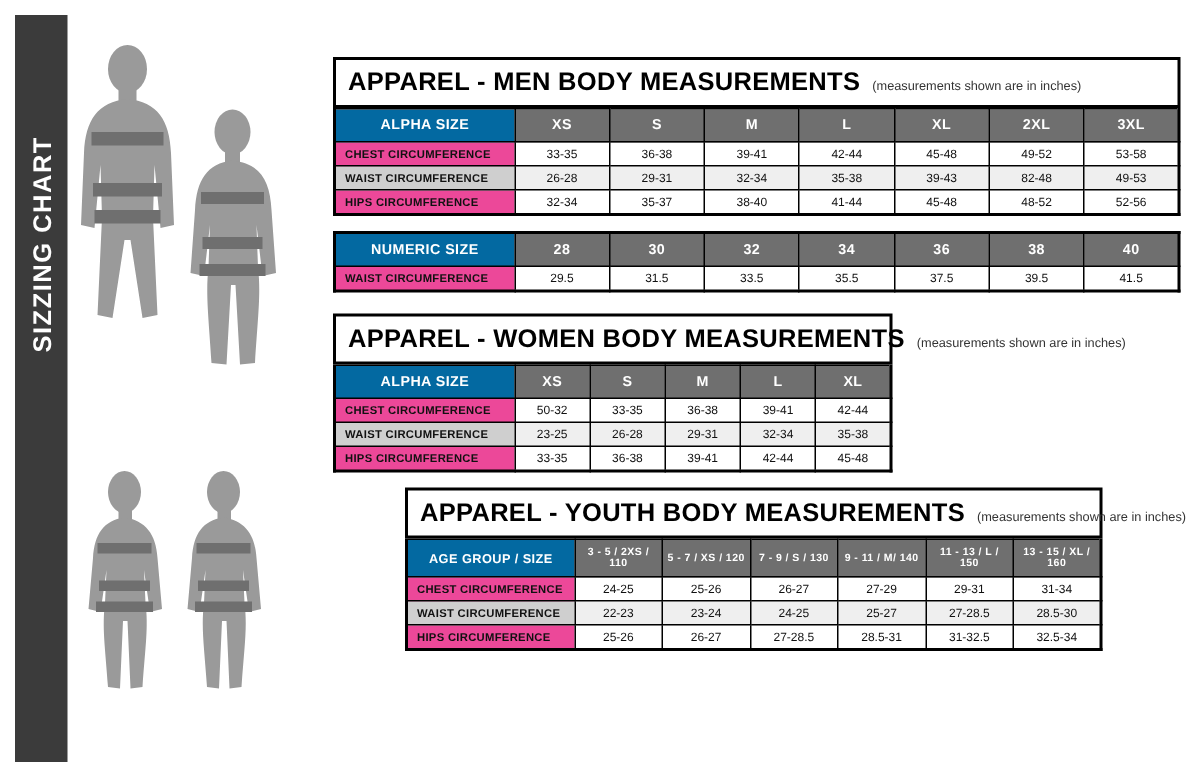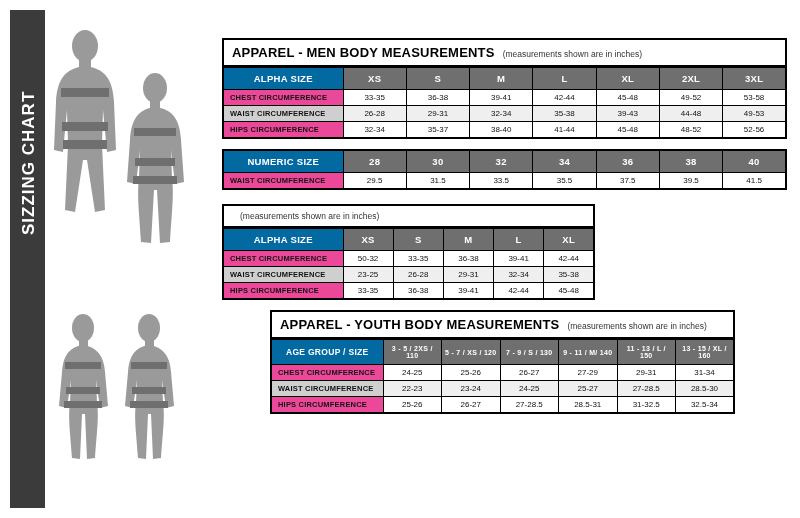--- a/index.html
+++ b/index.html
@@ -64,21 +64,21 @@
 
   .tbl-head {
     border: 2px solid #000;
     background: #ffffff;
     padding: 5px 8px 5px 8px;
     display: flex;
     align-items: baseline;
     box-sizing: border-box;
   }
   .tbl-head .t1 {
-    font-size: 13px;
+    font-size: 17px;
     font-weight: bold;
     letter-spacing: 0.2px;
     color: #000;
     white-space: nowrap;
   }
   .tbl-head .t2 {
     font-size: 8.5px;
     color: #333;
     margin-left: 8px;
     white-space: nowrap;
@@ -202,21 +202,21 @@
           <td class="val">49-52</td>
           <td class="val">53-58</td>
         </tr>
         <tr class="alt">
           <td class="lbl">WAIST CIRCUMFERENCE</td>
           <td class="val">26-28</td>
           <td class="val">29-31</td>
           <td class="val">32-34</td>
           <td class="val">35-38</td>
           <td class="val">39-43</td>
-          <td class="val">44-48</td>
+          <td class="val">82-48</td>
           <td class="val">49-53</td>
         </tr>
         <tr>
           <td class="lbl">HIPS CIRCUMFERENCE</td>
           <td class="val">32-34</td>
           <td class="val">35-37</td>
           <td class="val">38-40</td>
           <td class="val">41-44</td>
           <td class="val">45-48</td>
           <td class="val">48-52</td>
@@ -248,20 +248,21 @@
           <td class="val">37.5</td>
           <td class="val">39.5</td>
           <td class="val">41.5</td>
         </tr>
       </tbody>
         </table>
     </div>
 
     <div class="tbl-block" style="width:373px; margin-bottom:10px;">
       <div class="tbl-head">
+        <span class="t1">APPAREL - WOMEN BODY MEASUREMENTS</span>
         <span class="t2">(measurements shown are in inches)</span>
       </div>
       <table class="sz">
         <tbody>
             <tr class="hdr">
           <td class="lbl" style="width:120px">ALPHA SIZE</td>
           <td>XS</td>
           <td>S</td>
           <td>M</td>
           <td>L</td>

